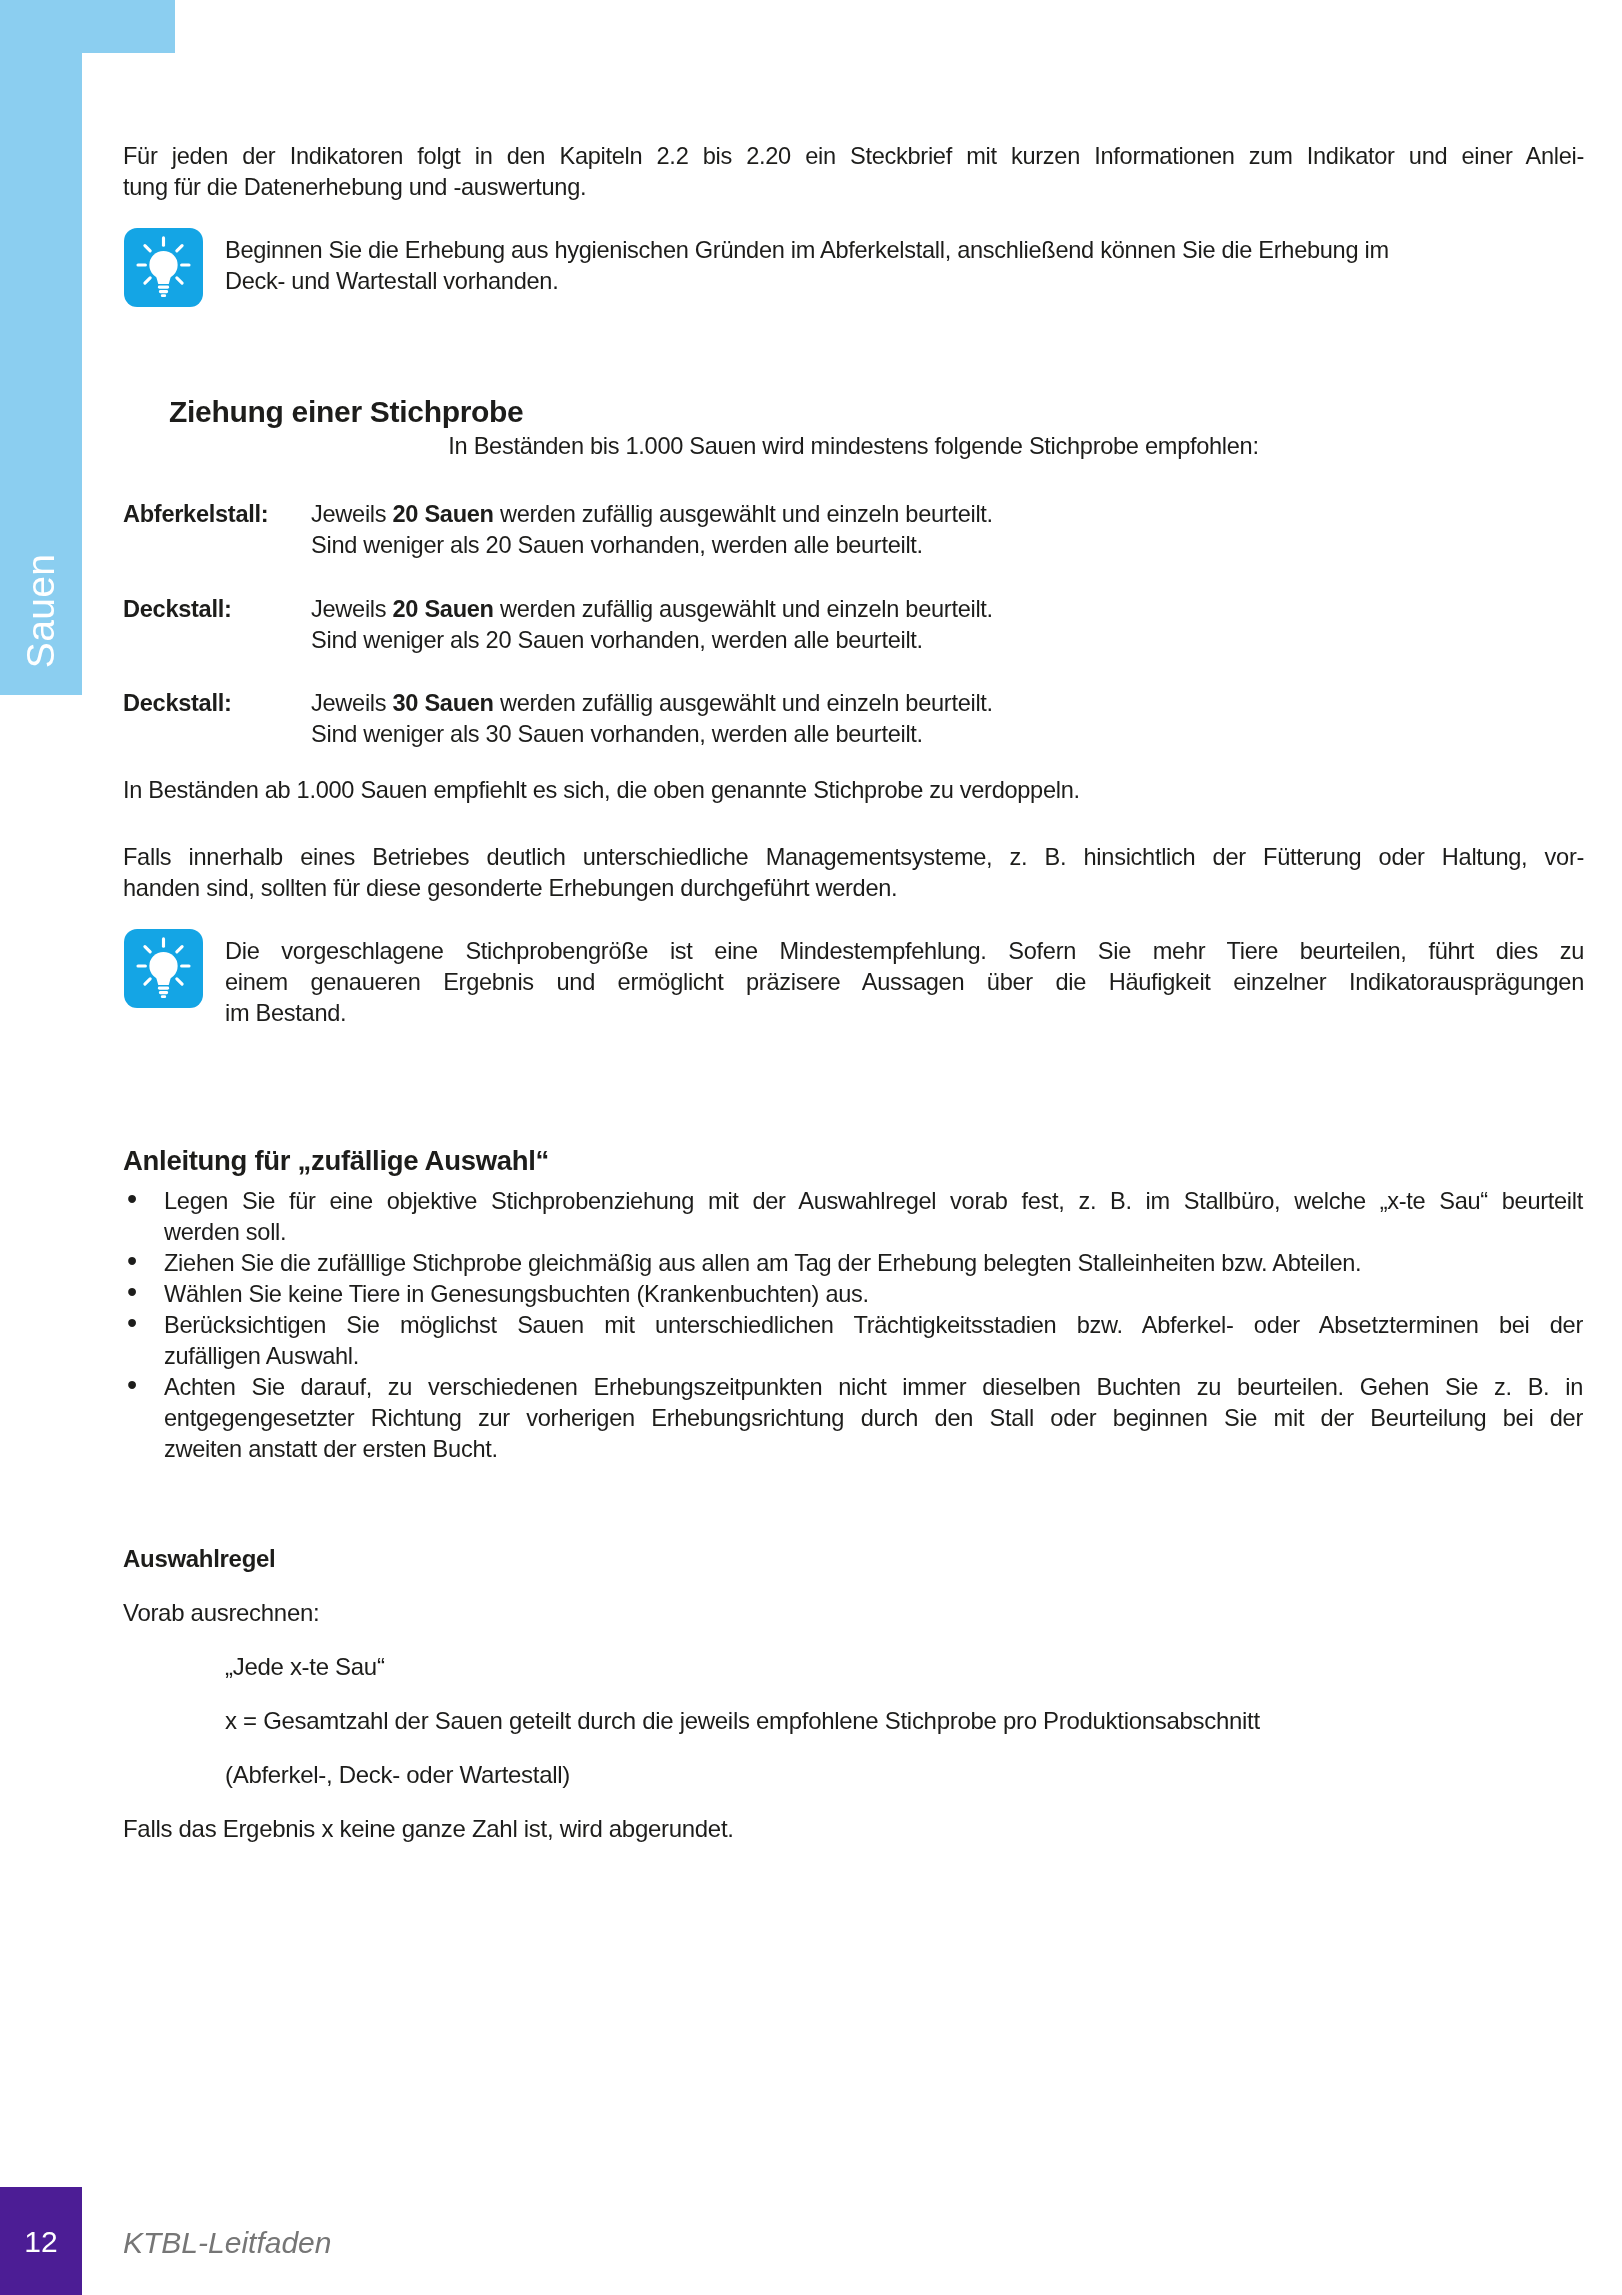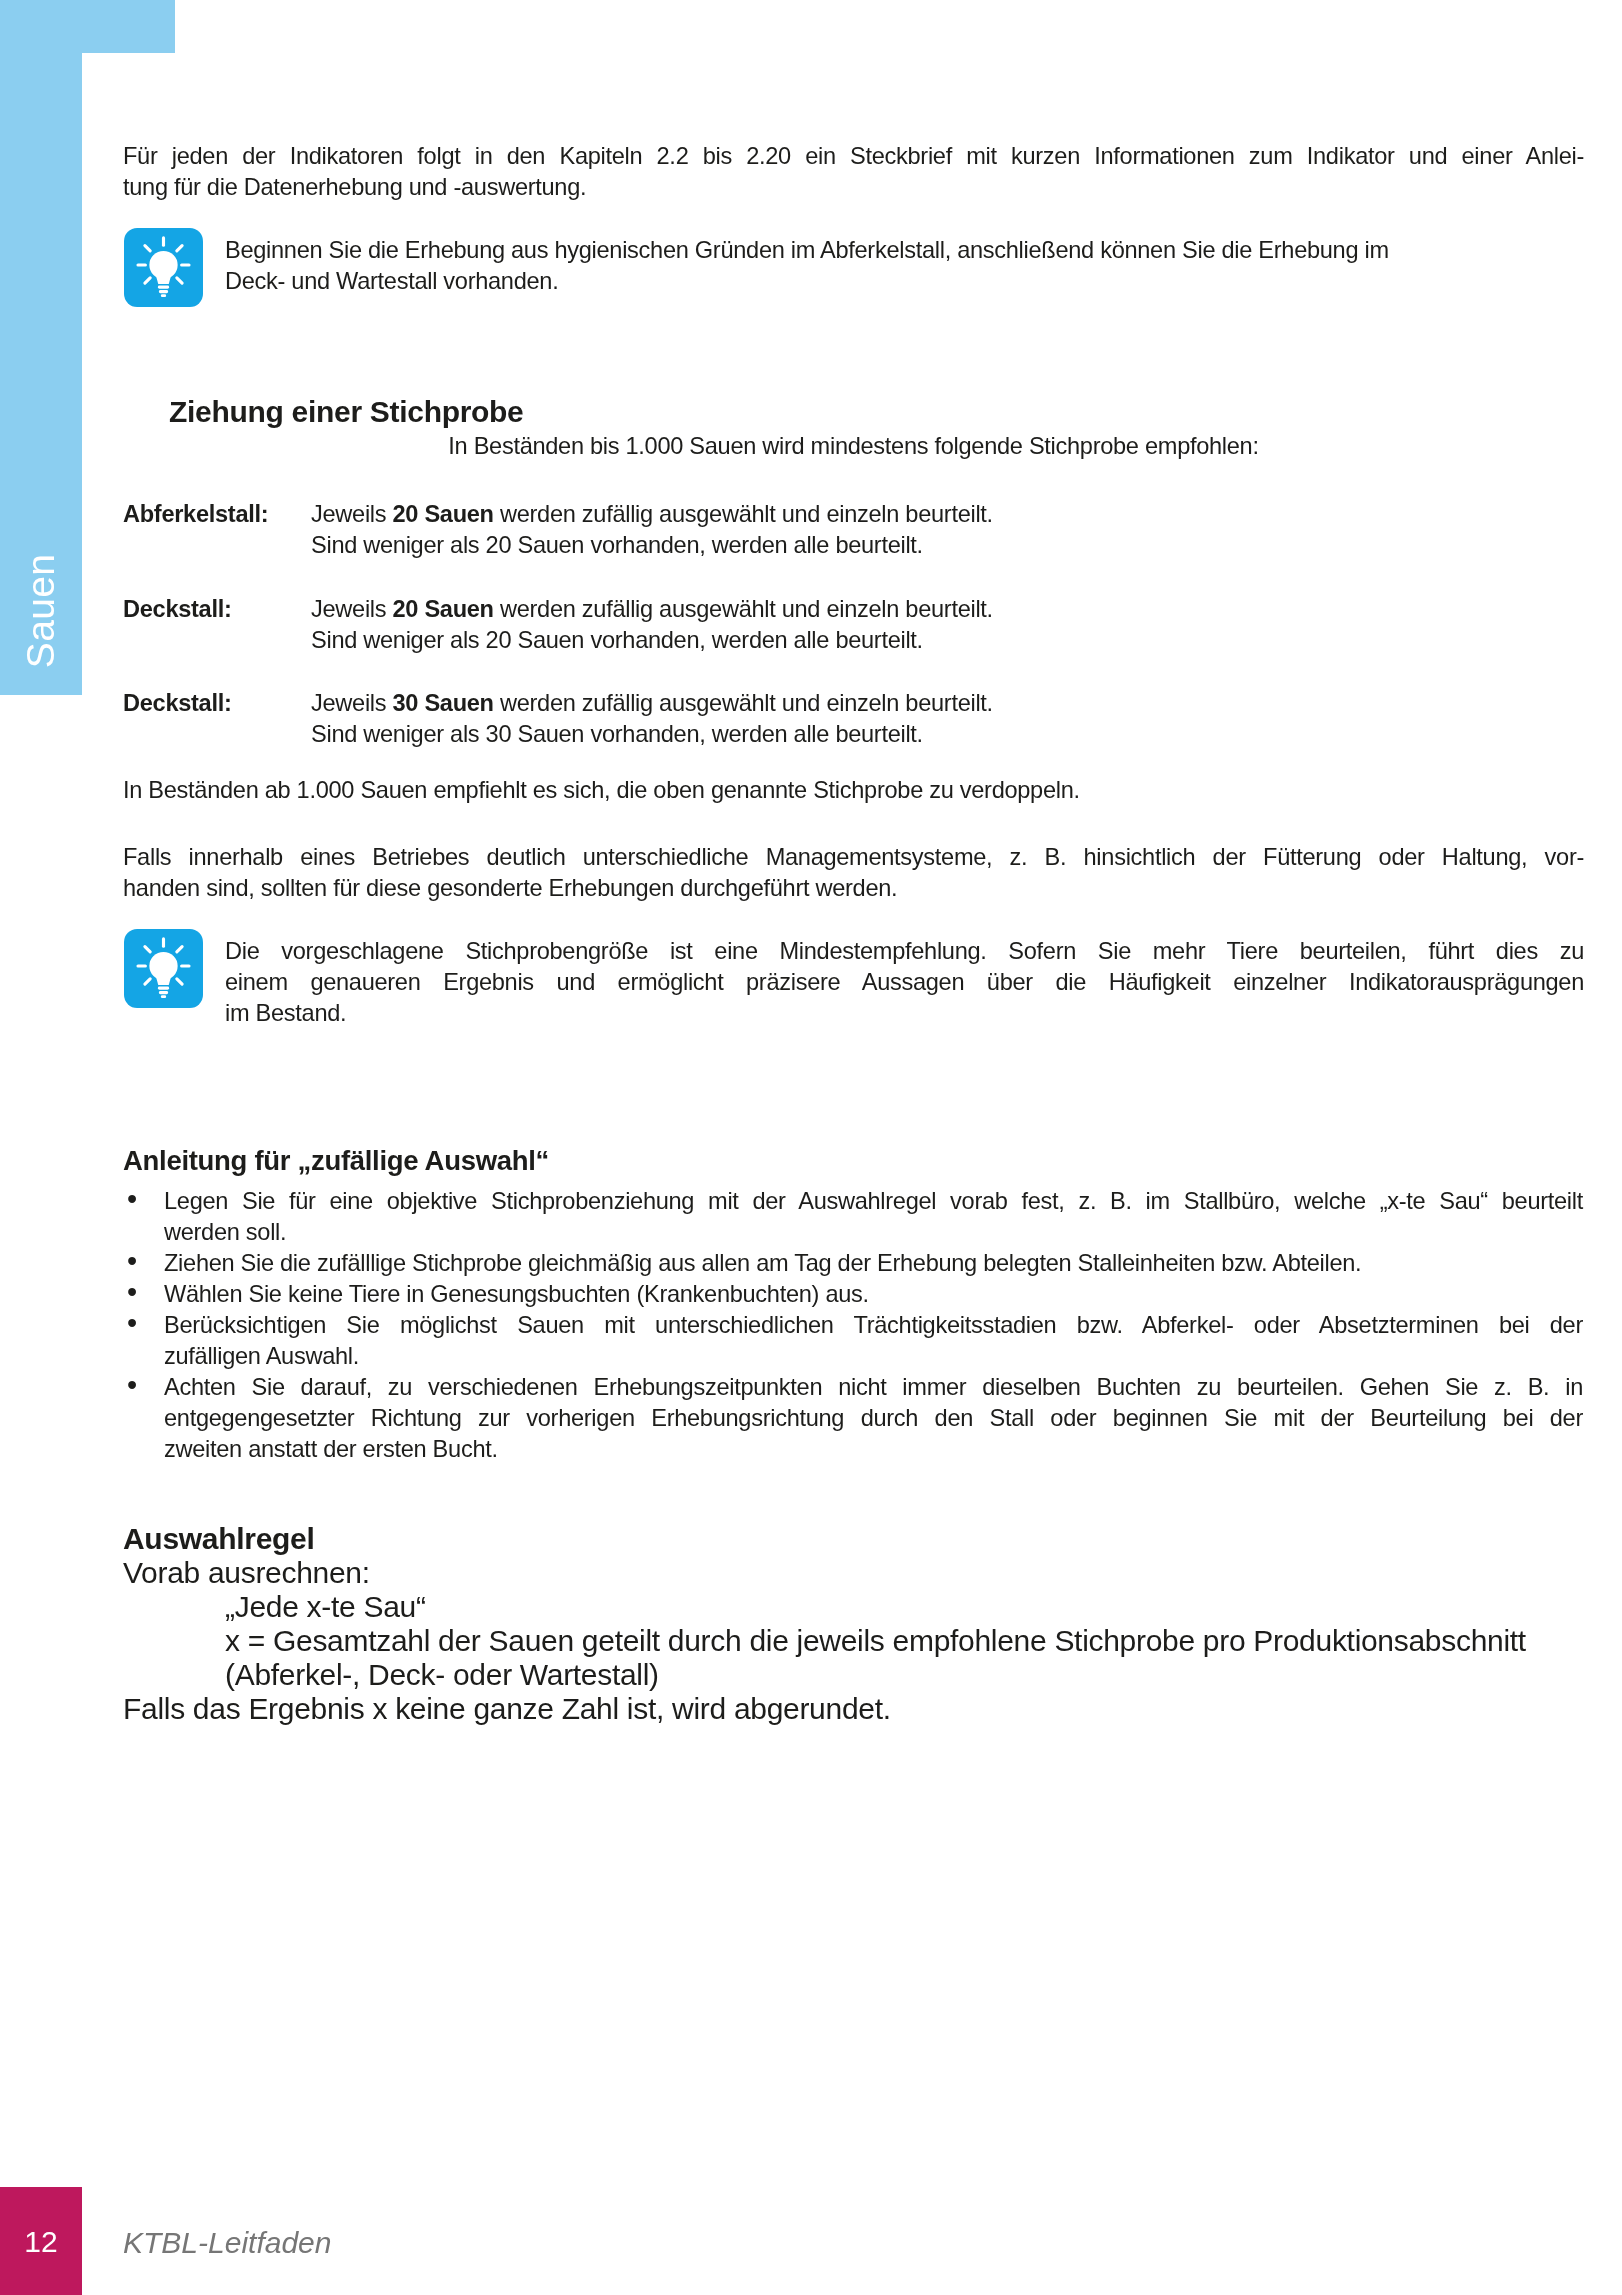--- a/index.html
+++ b/index.html
@@ -15,21 +15,21 @@
   
   .corner-top{position:absolute;left:0;top:0;width:175px;height:53px;background:#8bcef0;}
   .sidebar-tab{position:absolute;left:0;top:0;width:82px;height:695px;background:#8bcef0;}
   .sidebar-label{
     position:absolute;left:41px;top:611px;
     transform:translate(-50%,-50%) rotate(-90deg);
     color:#ffffff;font-size:39px;letter-spacing:0.3px;white-space:nowrap;
   }
   
   .footer-block{
-    position:absolute;left:0;top:2187px;width:82px;height:109px;background:#be185d;
+    position:absolute;left:0;top:2187px;width:82px;height:109px;background:#4c1d95;
     display:flex;align-items:center;justify-content:center;
     color:#ffffff;font-size:30px;
   }
   .footer-title{
     position:absolute;left:123px;top:2224px;height:37px;line-height:37px;
     color:#767676;font-size:30px;letter-spacing:0px;font-style:italic;
   }
   
   #content{position:absolute;left:123px;top:0;width:1461px;}
   .blk{position:absolute;left:0;width:1461px;}
@@ -43,21 +43,21 @@
   .tip-icon{position:absolute;left:1.3px;top:0;width:79px;height:79px;}
   .tip-text{margin-left:102px;padding-top:6.5px;}
   
   .stall-row{position:absolute;left:0;width:1461px;padding-left:188px;box-sizing:border-box;}
   .stall-label{position:absolute;left:0;top:0;font-weight:bold;font-size:23.6px;letter-spacing:-0.3px;height:31px;line-height:31px;}
   
   .bullets{position:absolute;left:41px;width:1419px;}
   .bullet{position:relative;}
   .dot{position:absolute;left:-37px;top:-2px;font-size:29px;line-height:31px;}
   
-  .rule-line{height:34px;line-height:34px;font-size:30px;letter-spacing:-0.3px;}
+  .rule-line{height:34px;line-height:34px;font-size:24px;letter-spacing:-0.3px;margin-top:20px;}
   .indent{margin-left:102px;}
 </style>
 </head>
 <body>
 
 <div id="page">
 
   <div class="corner-top"></div>
   <div class="sidebar-tab"></div>
   <div class="sidebar-label">Sauen</div>

